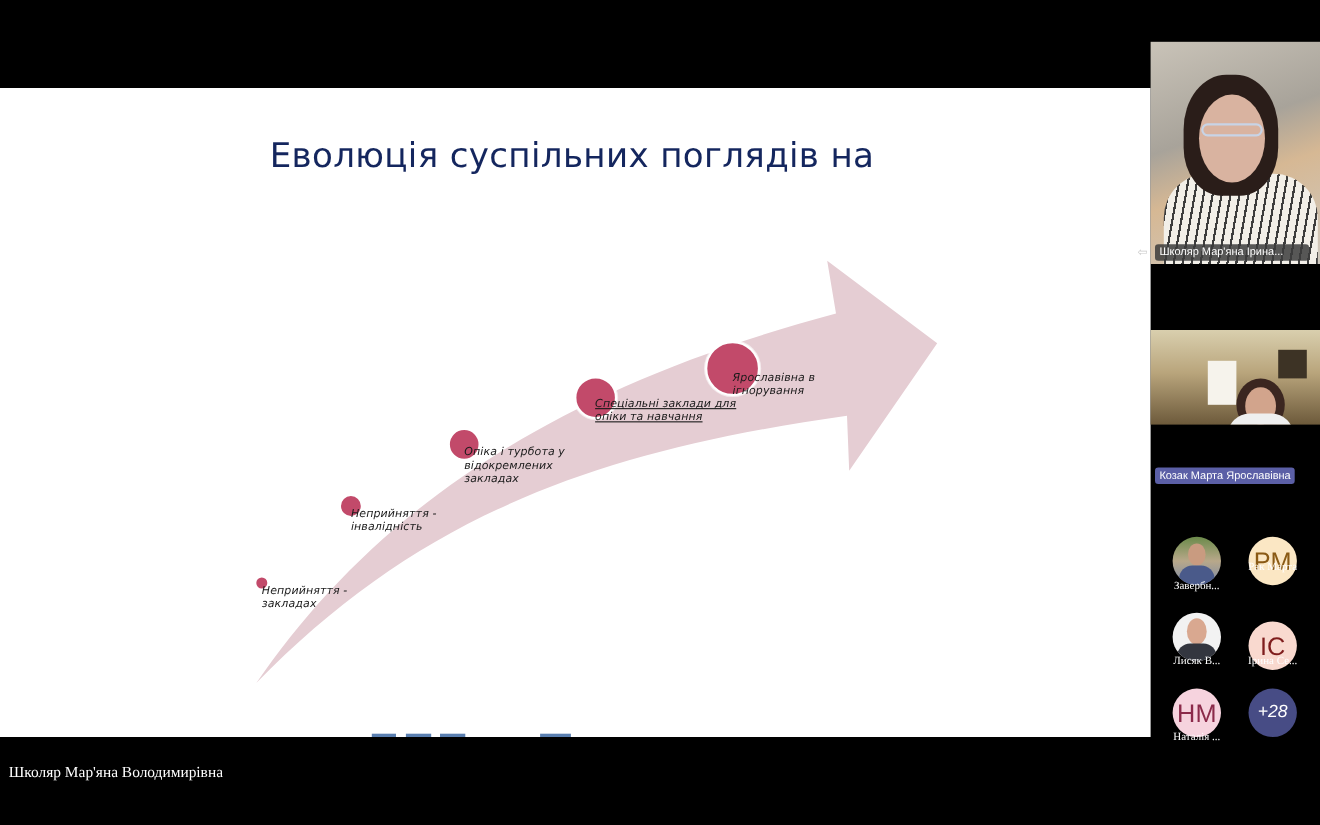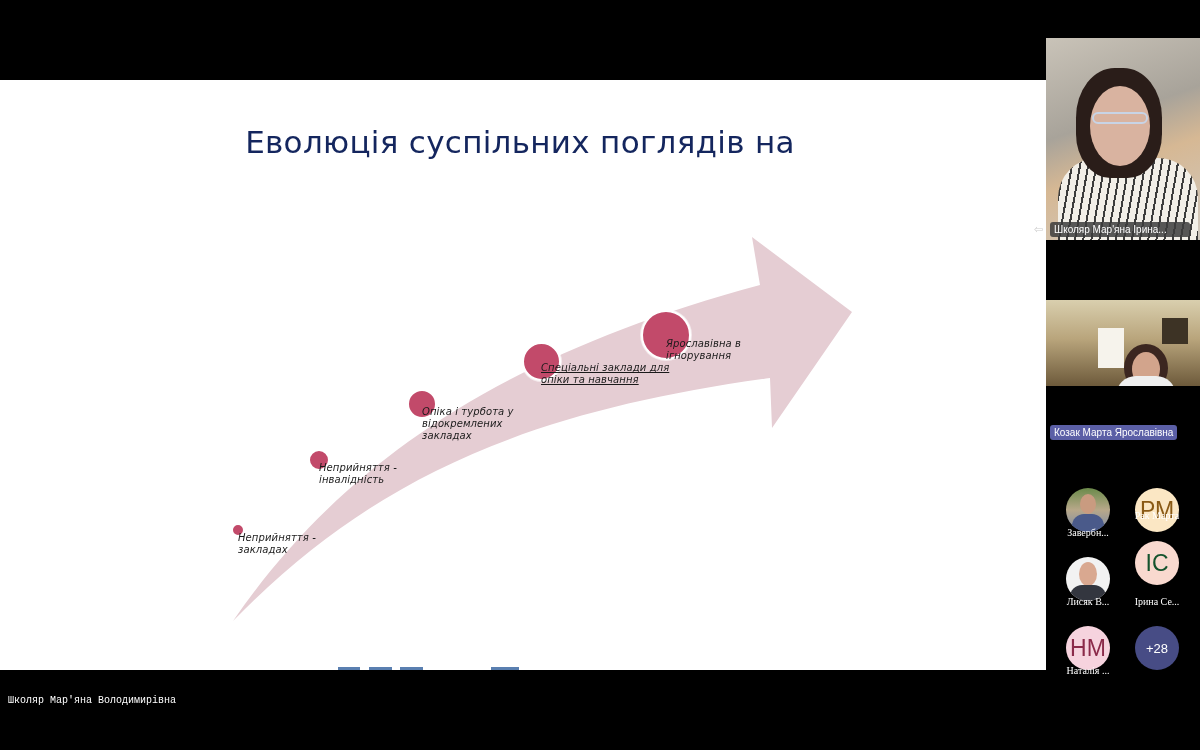--- a/index.html
+++ b/index.html
@@ -25,21 +25,21 @@
   }
   .milestone-label {
     position: absolute; font-family: "DejaVu Sans", sans-serif; font-style: italic;
     font-size: 10px; line-height: 12px; color: #1a1a1a; letter-spacing: 0.1px;
   }
   .slide-bottom-marks { position: absolute; bottom: 0; left: 0; width: 100%; height: 3px; }
   .slide-bottom-marks i { position: absolute; bottom: 0; height: 3px; background: #5a7fb0; }
 
   .presenter-name {
     position: absolute; left: 8px; top: 695px; color: #fff;
-    font-size: 10px; font-family: Liberation Mono, monospace; text-align: right;
+    font-size: 14px; font-family: Liberation Serif, serif; text-align: right;
   }
 
   .video-tile { position: absolute; overflow: hidden; }
   .video-1 { left: 1046px; top: 38px; width: 154px; height: 202px; background: linear-gradient(160deg,#c9c3b8 0%,#a8a39a 40%,#d6b894 60%,#cfc9c0 100%); }
   .video-2 { left: 1046px; top: 300px; width: 154px; height: 86px; background: linear-gradient(180deg,#d9cfae 0%,#b9a57c 45%,#6d5a3b 100%); }
   .name-tag {
     position: absolute; color: #fff; font-size: 10px; padding: 2px 4px; border-radius: 3px;
     font-family: "Liberation Sans", sans-serif; white-space: nowrap;
   }
   .tag-1 { left: 1050px; top: 222px; background: rgba(60,60,60,0.85); width: 140px; overflow: hidden; text-overflow: ellipsis; }
@@ -151,25 +151,25 @@
   <span>РМ</span>
 </div>
 <div class="avatar-name" style="left:1122px;top:496px;margin-top:14px;">Рак Марта</div>
 
 <div class="avatar" style="left:1066px;top:557px;background:#f2f2f2;">
   <div style="position:absolute;left:13px;top:5px;width:18px;height:24px;border-radius:50%;background:#d9a890;"></div>
   <div style="position:absolute;left:4px;top:28px;width:36px;height:18px;border-radius:12px 12px 0 0;background:#33363f;"></div>
 </div>
 <div class="avatar-name" style="left:1053px;top:596px;">Лисяк В...</div>
 
-<div class="avatar" style="left:1135px;top:541px;background:#f9d9cf;color:#14532d;">
+<div class="avatar" style="left:1135px;top:565px;background:#f9d9cf;color:#7f1d1d;">
   <span>ІС</span>
 </div>
 <div class="avatar-name" style="left:1122px;top:596px;">Ірина Се...</div>
 
 <div class="avatar" style="left:1066px;top:626px;background:#f6d3de;color:#8b2a4a;">
   <span>НМ</span>
 </div>
 <div class="avatar-name" style="left:1053px;top:665px;">Наталія ...</div>
 
-<div class="avatar" style="left:1135px;top:626px;background:#474c85;color:#fff;font-size:13px;">
+<div class="avatar" style="left:1135px;top:626px;background:#474c85;color:#fff;font-size:16px;font-style:italic;">
   <span>+28</span>
 </div>
 
 </body></html>

